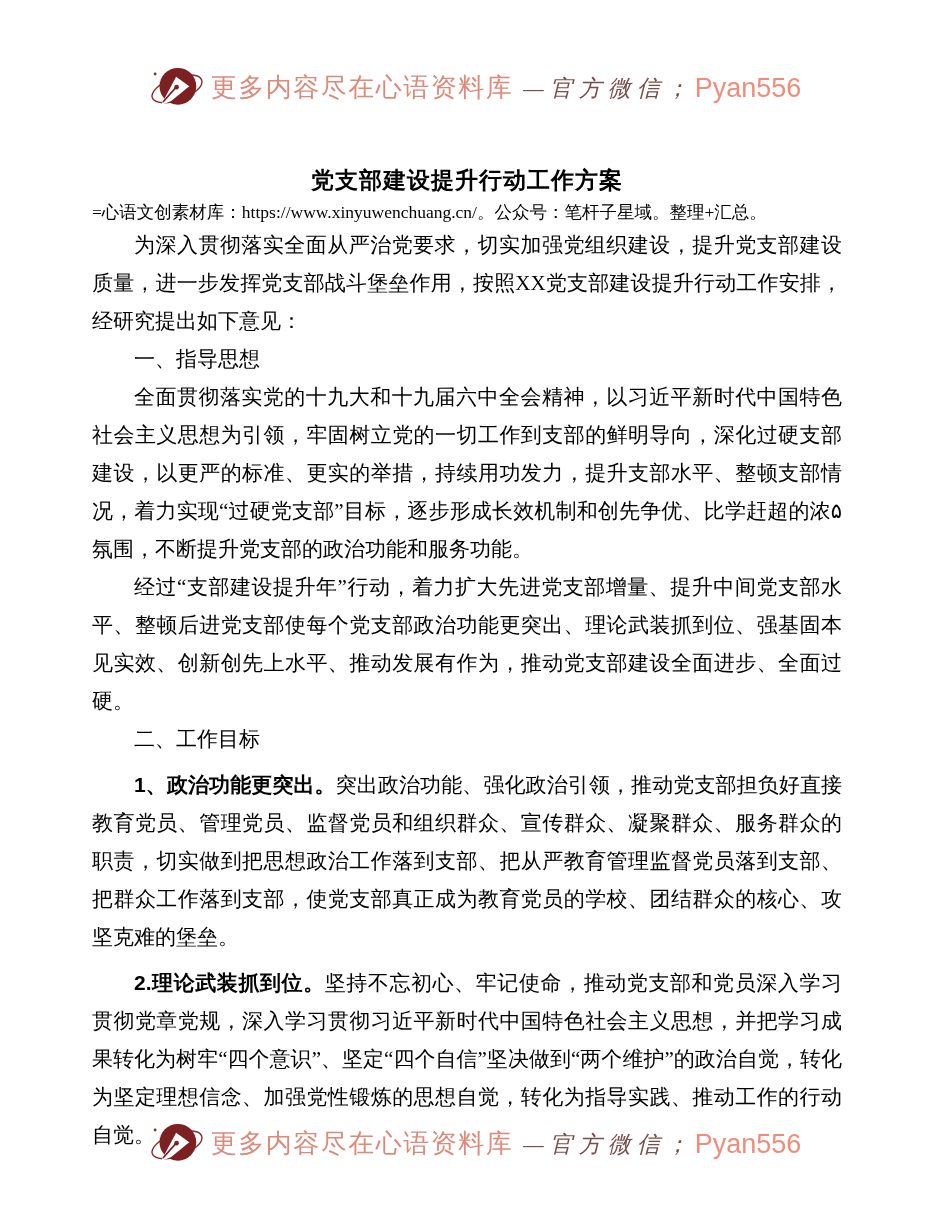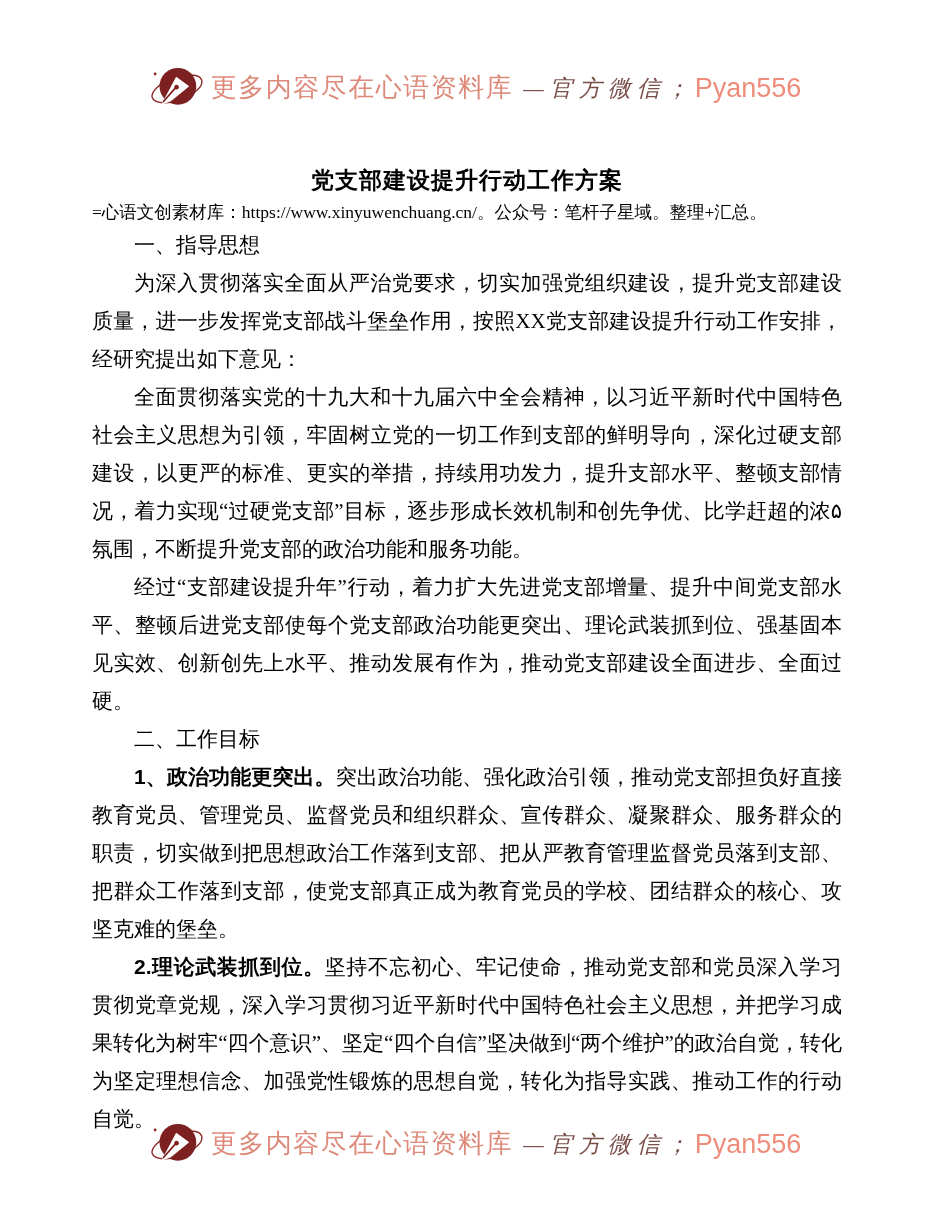--- a/index.html
+++ b/index.html
@@ -63,21 +63,21 @@
     text-align:justify;
   }
   .meta.bottom{line-height:34px;}
   p.body{
     margin:0;
     font-size:21px;
     line-height:38px;
     text-align:justify;
     text-indent:2em;
   }
-  p.body.spaced{}
+  p.body.spaced{margin-top:8px;}
   .lead{
     font-family:"Liberation Sans", sans-serif;
     font-weight:700;
   }
 </style>
 </head>
 <body>
 
 <div class="page">
 
@@ -93,23 +93,23 @@
     <span class="brand">更多内容尽在心语资料库</span>
     <span class="wechat">—官方微信；</span>
     <span class="wid">Pyan556</span>
   </div>
 
   <div class="doc">
     <h1 class="title">党支部建设提升行动工作方案</h1>
 
     <div class="meta">=心语文创素材库：https://www.xinyuwenchuang.cn/。公众号：笔杆子星域。整理+汇总。</div>
 
+    <p class="body">为深入贯彻落实全面从严治党要求，切实加强党组织建设，提升党支部建设质量，进一步发挥党支部战斗堡垒作用，按照XX党支部建设提升行动工作安排，经研究提出如下意见：</p>
+
     <p class="body">一、指导思想</p>
-
-    <p class="body">为深入贯彻落实全面从严治党要求，切实加强党组织建设，提升党支部建设质量，进一步发挥党支部战斗堡垒作用，按照XX党支部建设提升行动工作安排，经研究提出如下意见：</p>
 
     <p class="body">全面贯彻落实党的十九大和十九届六中全会精神，以习近平新时代中国特色社会主义思想为引领，牢固树立党的一切工作到支部的鲜明导向，深化过硬支部建设，以更严的标准、更实的举措，持续用功发力，提升支部水平、整顿支部情况，着力实现“过硬党支部”目标，逐步形成长效机制和创先争优、比学赶超的浓۵氛围，不断提升党支部的政治功能和服务功能。</p>
 
     <p class="body">经过“支部建设提升年”行动，着力扩大先进党支部增量、提升中间党支部水平、整顿后进党支部使每个党支部政治功能更突出、理论武装抓到位、强基固本见实效、创新创先上水平、推动发展有作为，推动党支部建设全面进步、全面过硬。</p>
 
     <p class="body">二、工作目标</p>
 
     <p class="body spaced"><span class="lead">1、政治功能更突出。</span><span>突出政治功能、强化政治引领，推动党支部担负好直接教育党员、管理党员、监督党员和组织群众、宣传群众、凝聚群众、服务群众的职责，切实做到把思想政治工作落到支部、把从严教育管理监督党员落到支部、把群众工作落到支部，使党支部真正成为教育党员的学校、团结群众的核心、攻坚克难的堡垒。</span></p>
 
     <p class="body spaced"><span class="lead">2.理论武装抓到位。</span><span>坚持不忘初心、牢记使命，推动党支部和党员深入学习贯彻党章党规，深入学习贯彻习近平新时代中国特色社会主义思想，并把学习成果转化为树牢“四个意识”、坚定“四个自信”坚决做到“两个维护”的政治自觉，转化为坚定理想信念、加强党性锻炼的思想自觉，转化为指导实践、推动工作的行动自觉。</span></p>

